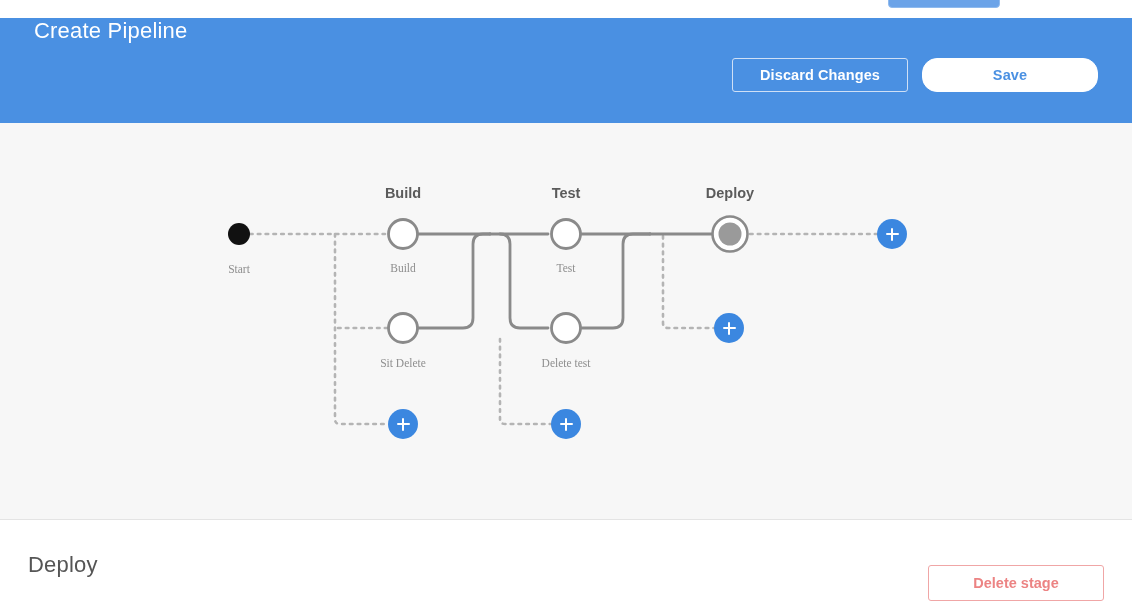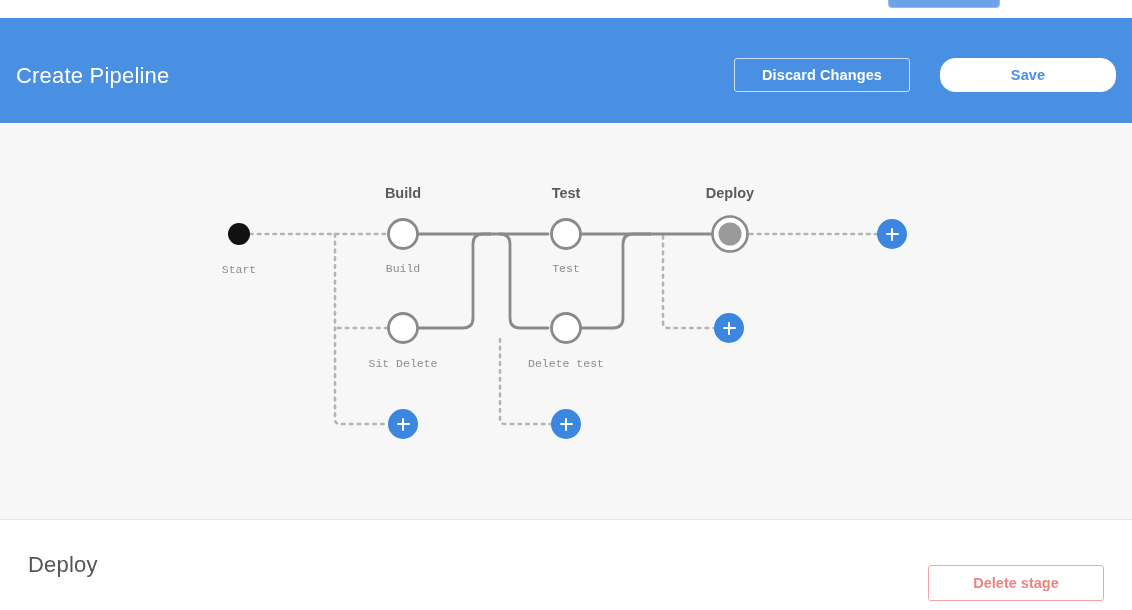--- a/index.html
+++ b/index.html
@@ -31,36 +31,35 @@
   }
 
   
   .header {
     position: absolute;
     left: 0; top: 18px;
     width: 1132px;
     height: 114px;
     background: #4a90e2;
     display: flex;
-    align-items: center;
-    padding: 0 16px;
+    padding: 0 34px;
   }
   .header-title {
     color: #ffffff;
     font-size: 22px;
     font-weight: 400;
     letter-spacing: 0.2px;
     line-height: 1;
     margin-top: 2px;
   }
   .header-actions {
     margin-left: auto;
     display: flex;
     align-items: center;
-    gap: 30px;
+    gap: 14px;
   }
   .btn-discard {
     width: 176px;
     height: 34px;
     background: transparent;
     border: 1px solid #cfe0f6;
     border-radius: 3px;
     color: #ffffff;
     font-size: 14.5px;
     font-weight: 700;
@@ -93,21 +92,21 @@
     overflow: hidden;
   }
   .canvas svg { position: absolute; left: 0; top: 0; }
 
   .graph-label {
     position: absolute;
     transform: translateX(-50%);
     white-space: nowrap;
     color: #8e8e8e;
     font-size: 11.5px;
-    font-family: Liberation Mono, monospace;
+    font-family: Liberation Serif, serif;
     text-align: center;
   }
   .stage-title {
     position: absolute;
     transform: translateX(-50%);
     white-space: nowrap;
     color: #5b5b5b;
     font-size: 14.5px;
     font-weight: 700;
     font-family: "Liberation Sans", sans-serif;

